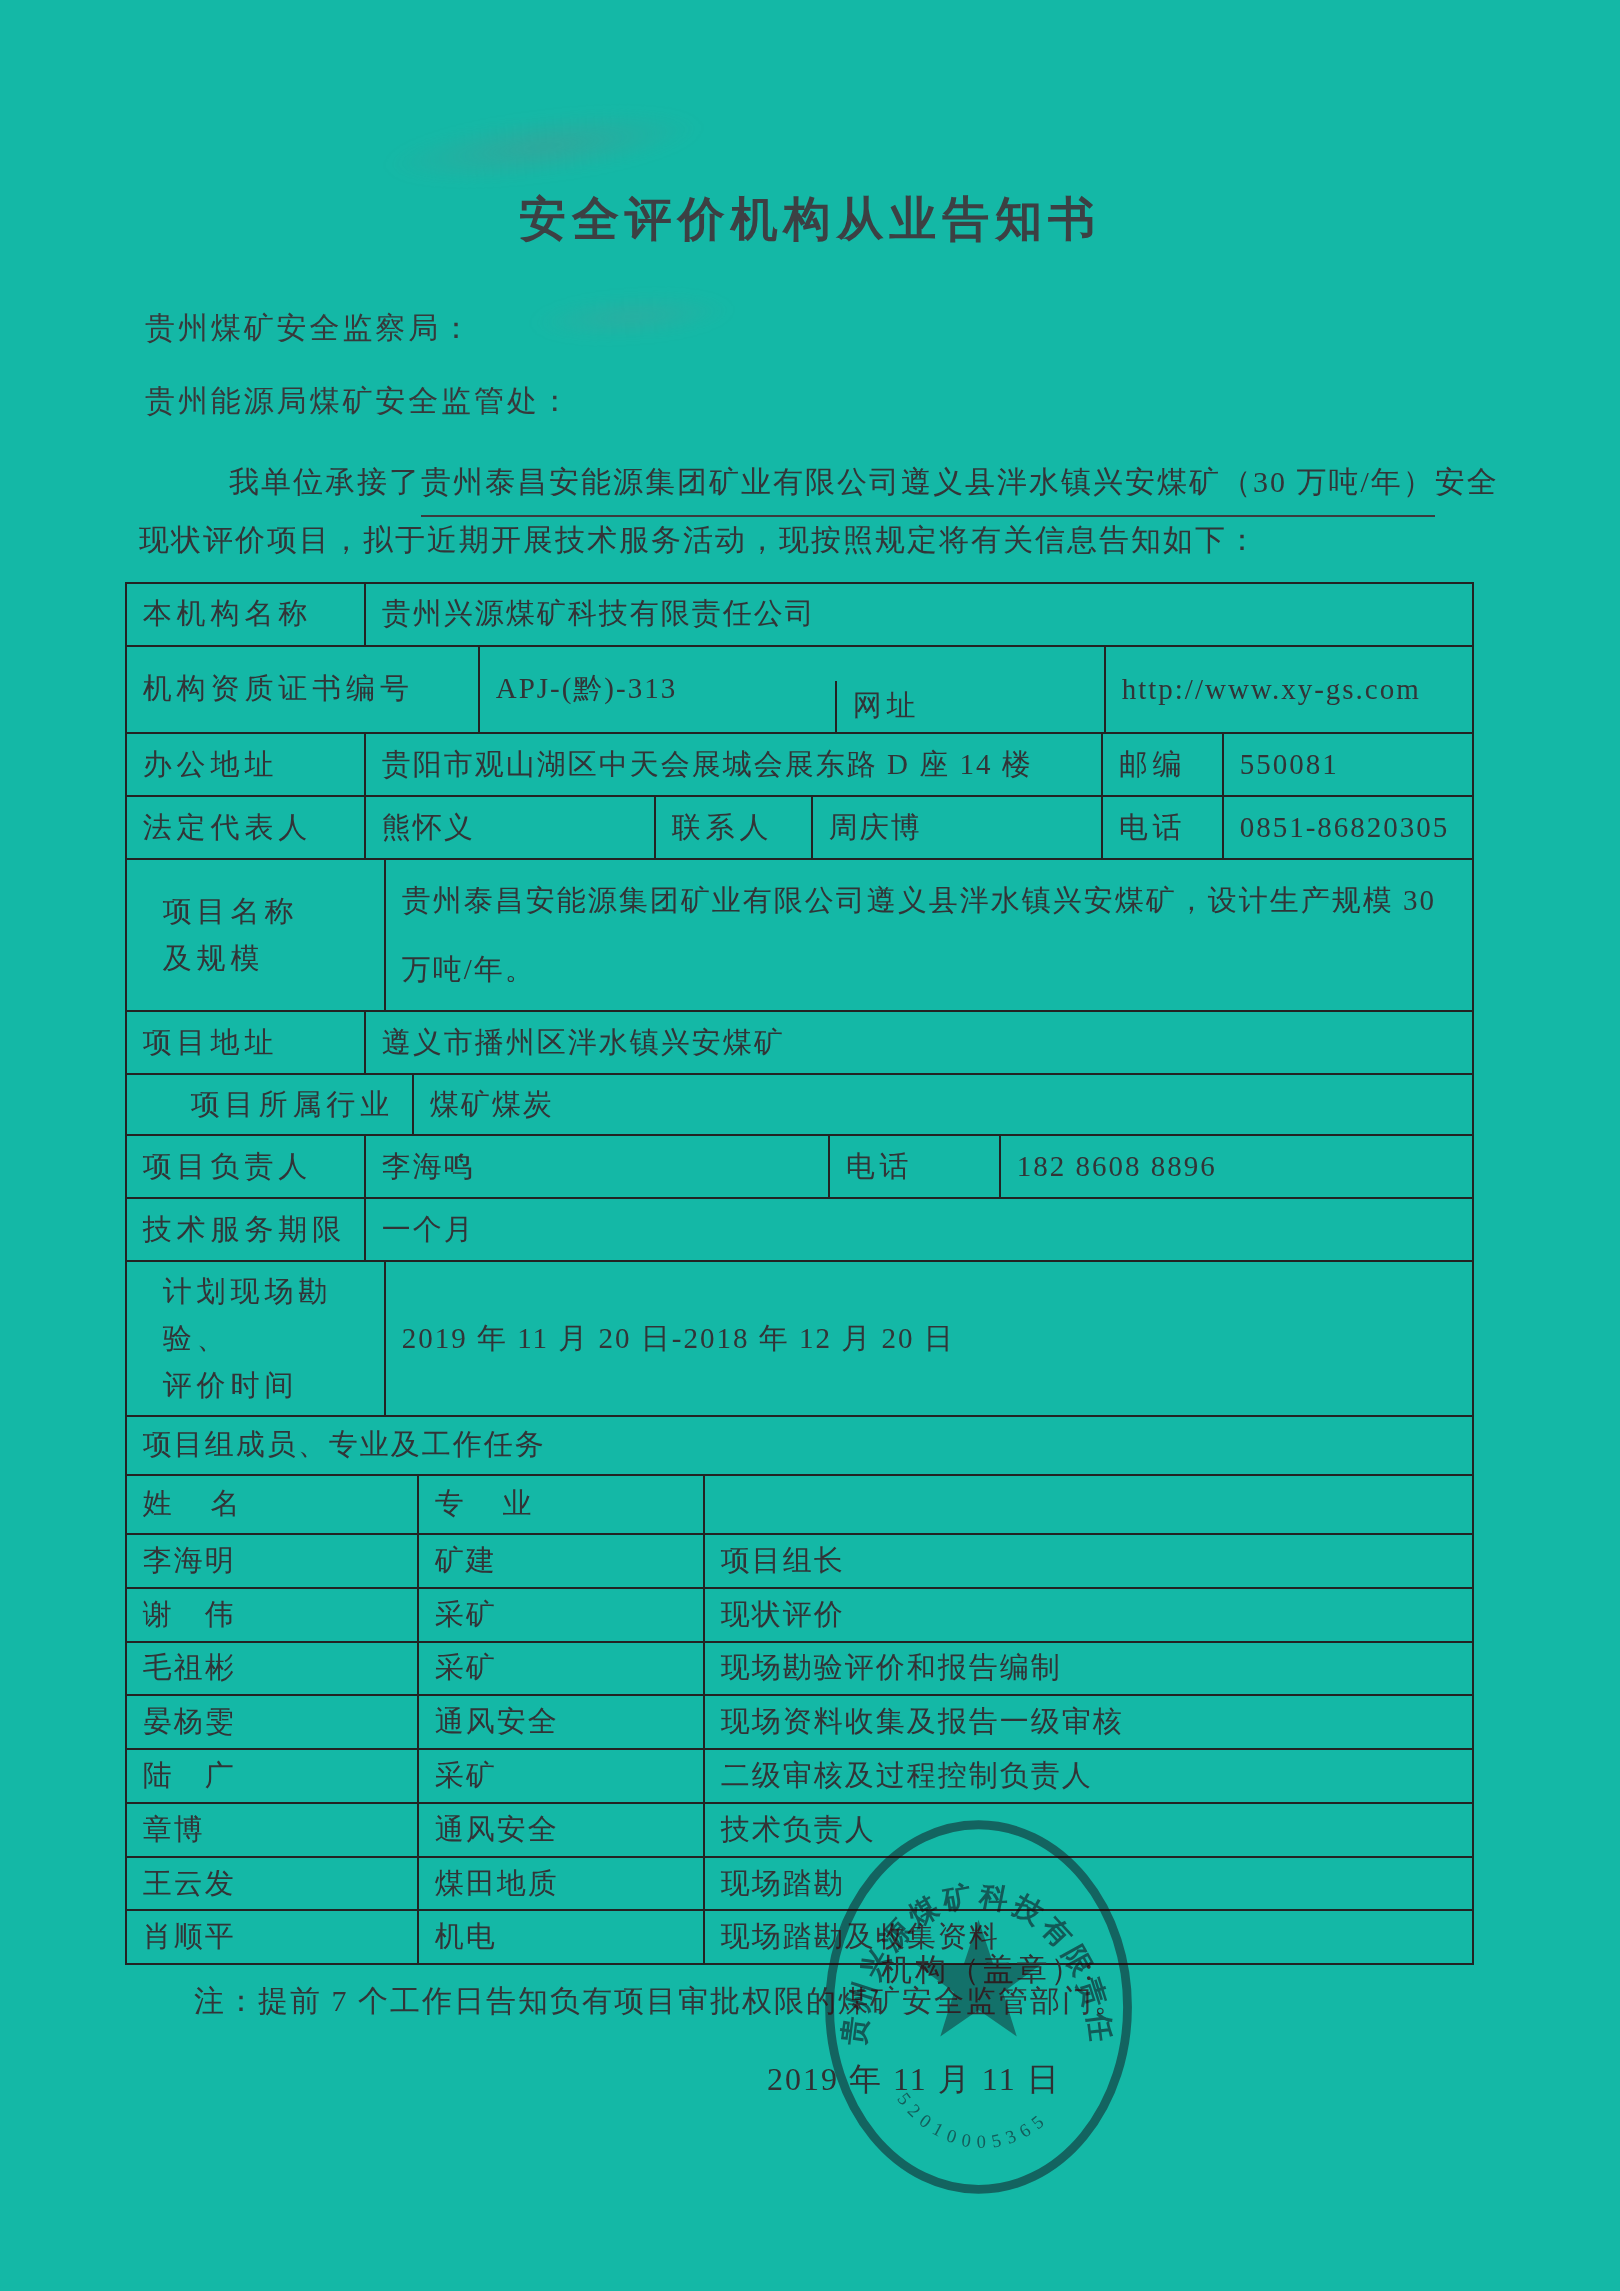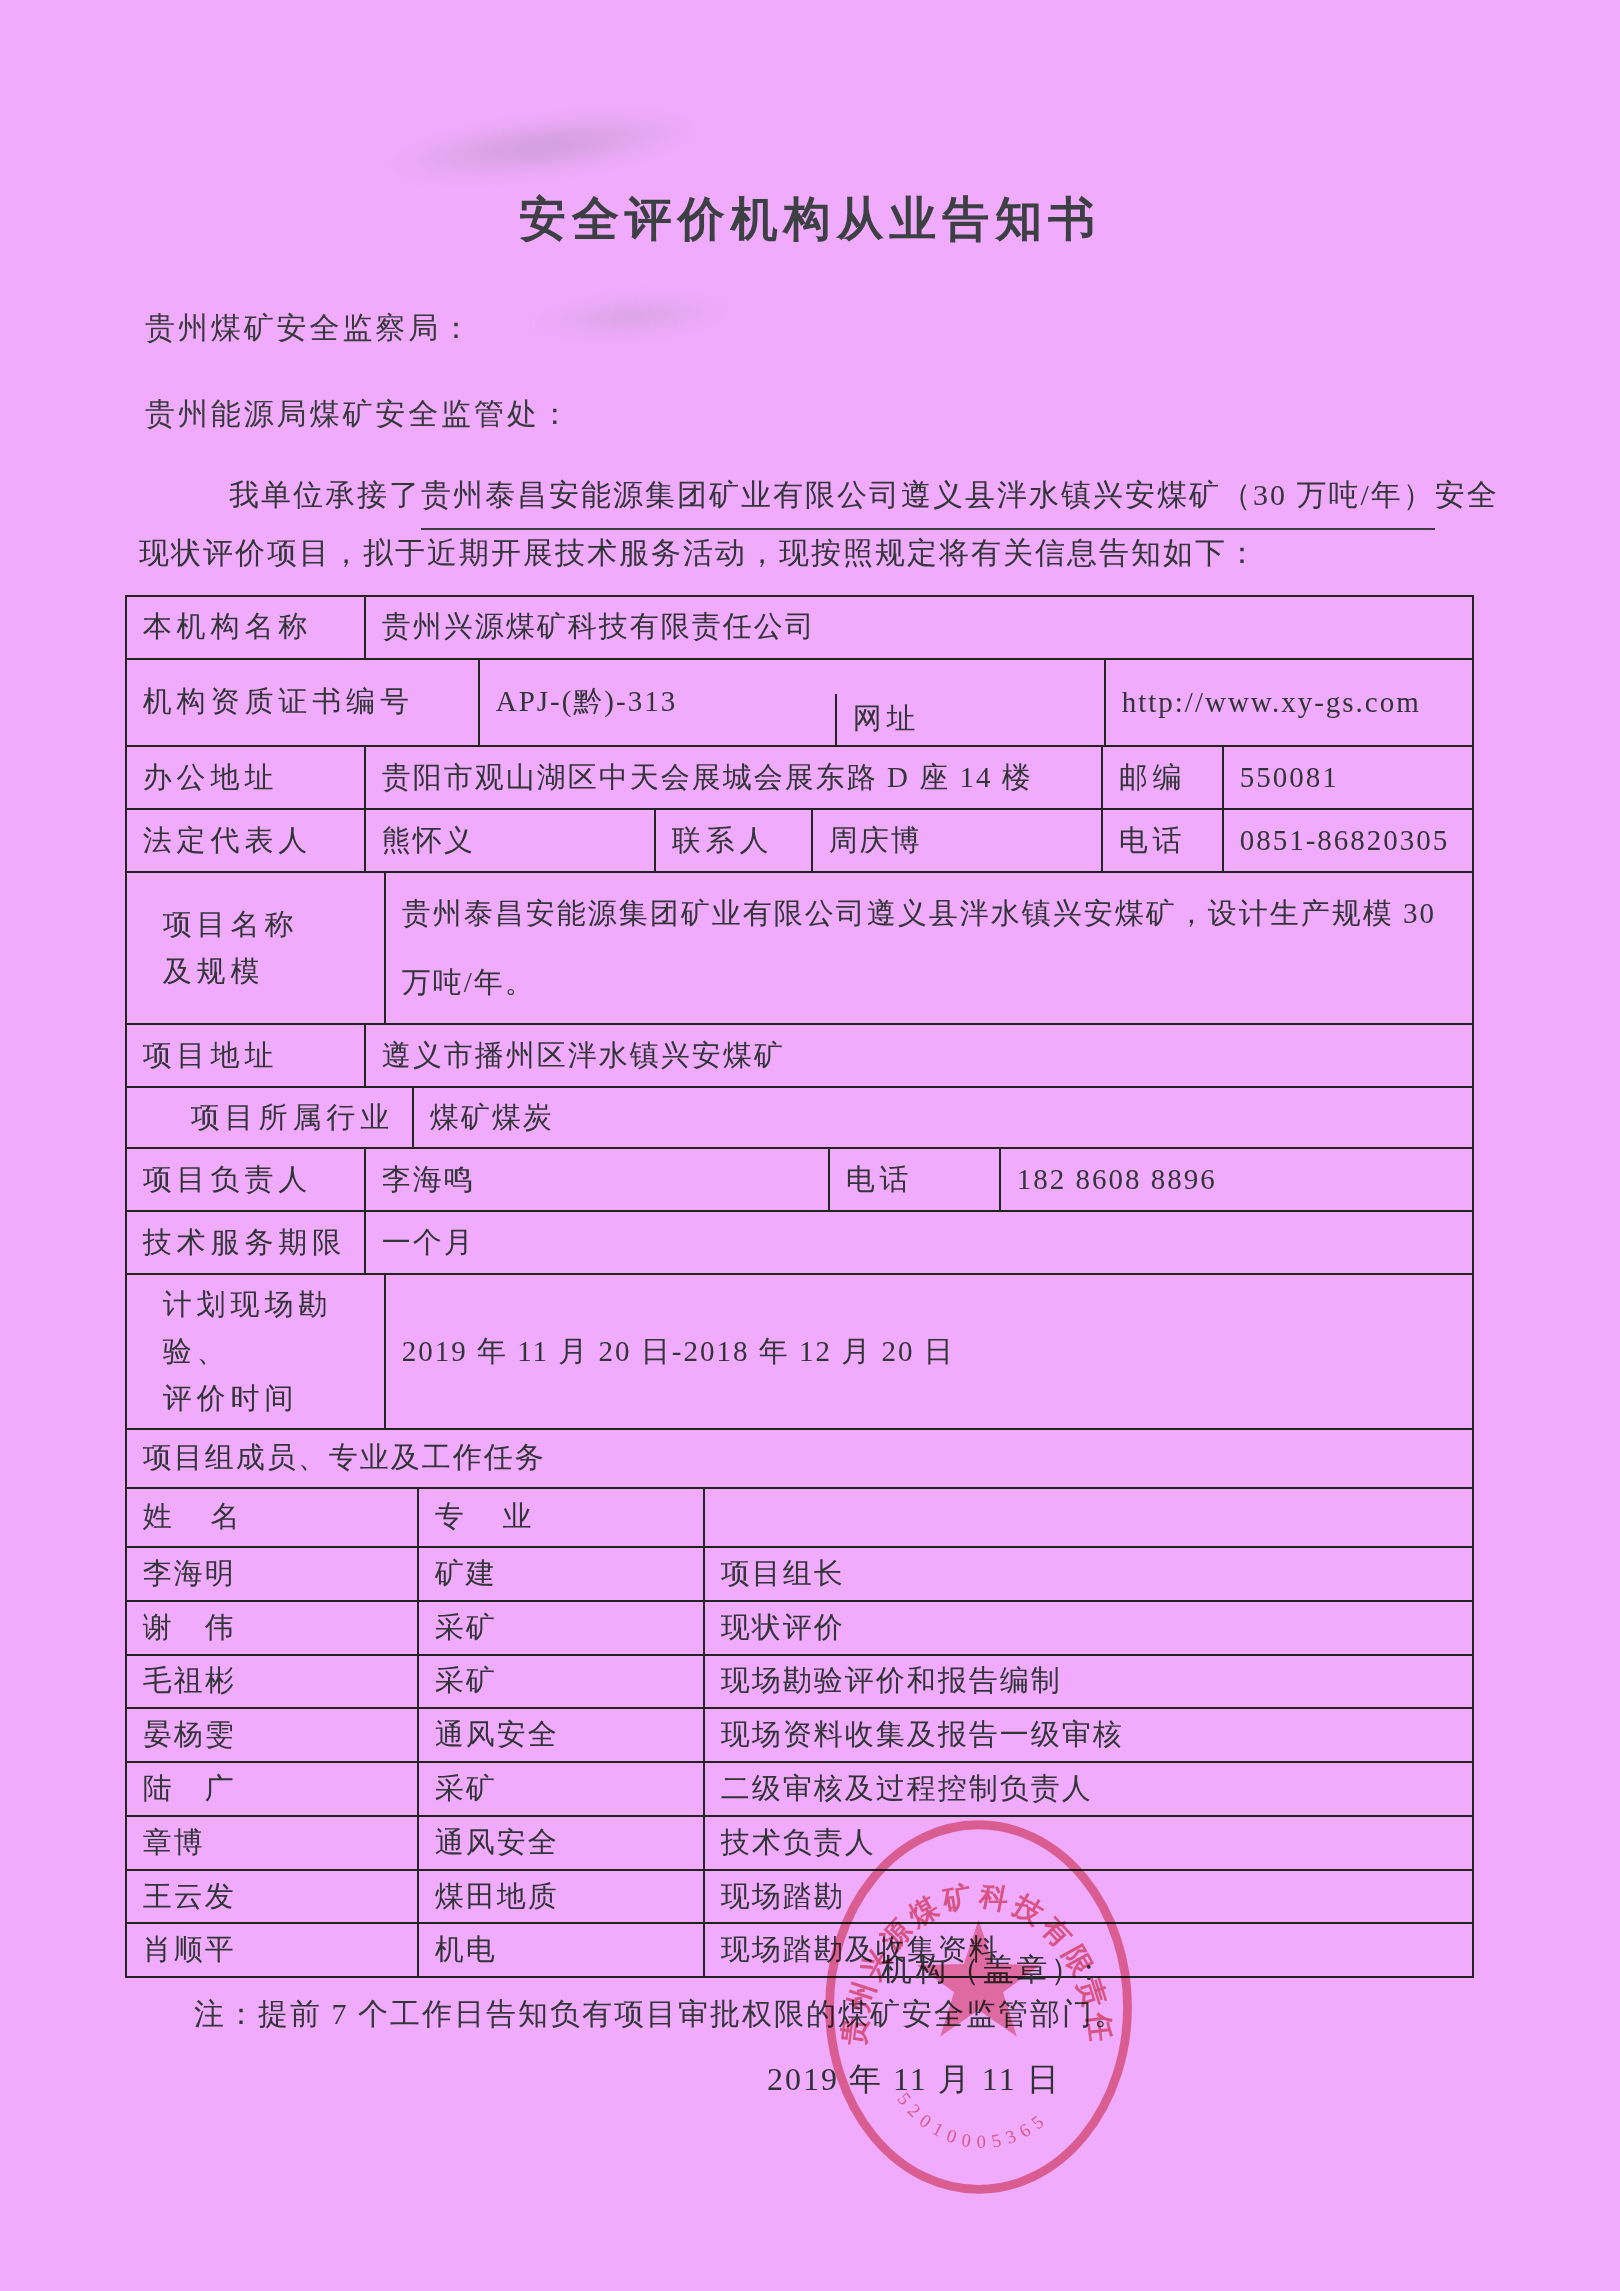--- a/index.html
+++ b/index.html
@@ -1,39 +1,39 @@
 <!DOCTYPE html>
 <html><head>
 <meta charset="utf-8">
 <style>
   html,body{margin:0;padding:0;background:#e8e8e8;}
   .page{
     position:relative;
     width:1620px;height:2292px;
     margin:0 auto;
-    background:#f0abfc;
+    background:#14b8a6;
     font-family:"Liberation Serif","DejaVu Serif",serif;
     color:#333;
     overflow:hidden;
   }
   .smudge1{position:absolute;left:382px;top:116px;width:323px;height:61px;
     background:radial-gradient(ellipse at center, rgba(120,125,130,.28), rgba(120,125,130,0) 70%);
     transform:rotate(-7deg);filter:blur(5.9px);}
   .smudge2{position:absolute;left:529px;top:294px;width:206px;height:45px;
     background:radial-gradient(ellipse at center, rgba(130,135,140,.20), rgba(130,135,140,0) 70%);
     transform:rotate(-4deg);filter:blur(5.9px);}
   .doc-title{
     margin:188px 0 0 0;
     text-align:center;
     font-size:47px;font-weight:bold;color:#3c4043;
     letter-spacing:5.9px;
   }
   .recip{margin-left:145px;font-size:30px;letter-spacing:2.9px;color:#37393b;}
   .recip.first{margin-top:57px;}
-  .recip.second{margin-top:45px;}
+  .recip.second{margin-top:32px;}
   .intro{margin:0 59px 0 139px;font-size:30px;letter-spacing:2px;color:#333538;line-height:45px;}
   .intro.l1{margin-top:37px;text-indent:90px;white-space:nowrap;}
   .intro.l2{margin-top:13px;}
   .u{border-bottom:2px solid #3a3c3e;padding-bottom:17px;}
   
   .tbl{
     margin:19.6px 0 0 125px;
     width:1349px;
     border:2.9px solid #232323;
     box-sizing:border-box;

